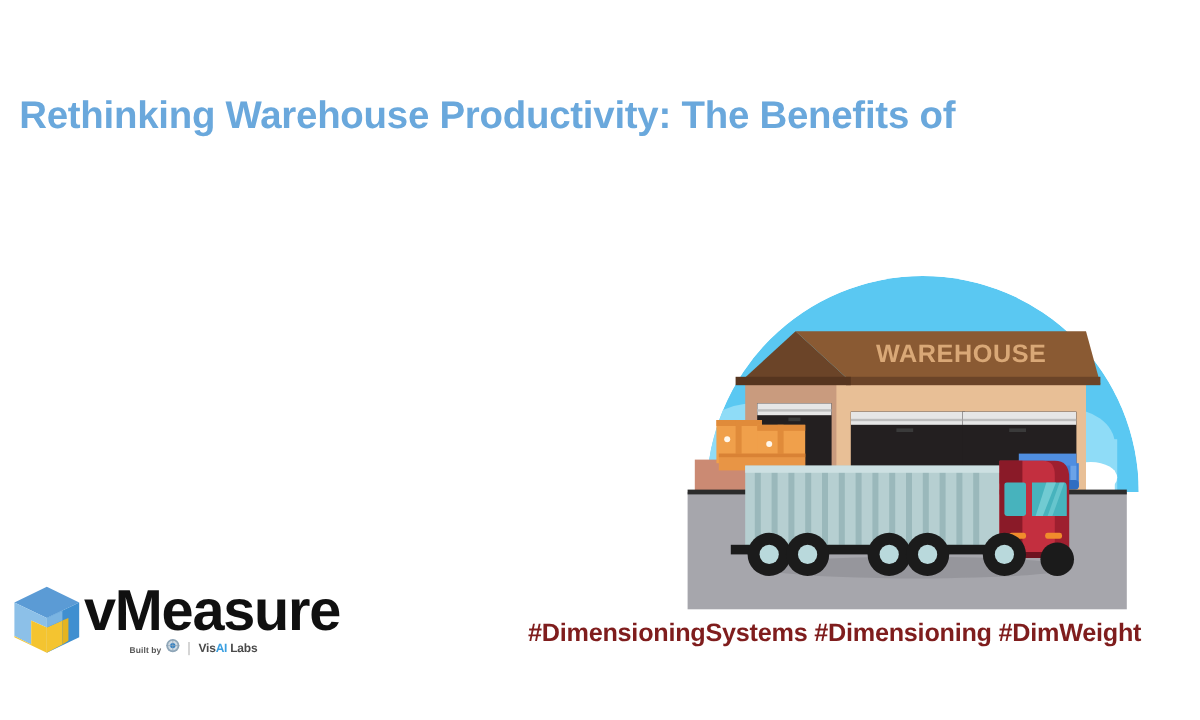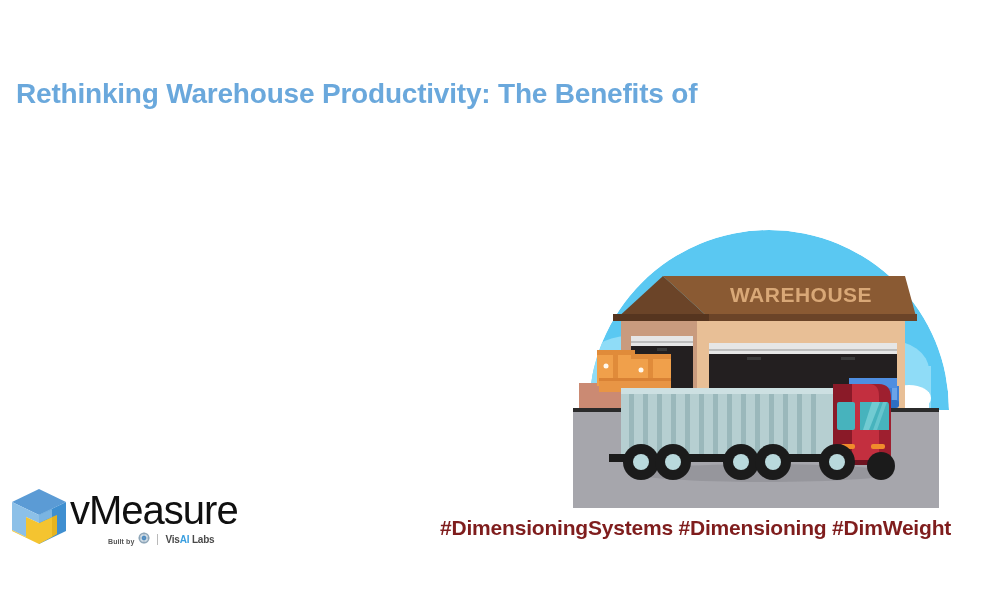--- a/index.html
+++ b/index.html
@@ -16,21 +16,21 @@
     font-family: "Liberation Sans", sans-serif;
   }
 
   
   #headline {
     position: absolute;
     left: 16px;
     top: 48px;
     width: 880px;
     color: #6aa8dc;
-    font-size: 28px;
+    font-size: 32px;
     font-weight: bold;
     line-height: 54px;
     letter-spacing: -0.2px;
   }
   #headline .line { display: block; white-space: nowrap; }
 
   
   #hashtags {
     position: absolute;
     left: 440px;
@@ -54,22 +54,22 @@
     position: absolute;
     left: 0px;
     top: 0px;
     width: 62px;
     height: 64px;
   }
   #logo-wordmark {
     position: absolute;
     left: 62px;
     top: 1px;
-    font-size: 40px;
-    font-weight: normal;
+    font-size: 48px;
+    font-weight: bold;
     color: #101010;
     letter-spacing: -1px;
     line-height: 44px;
     text-align: right;
   }
   #built-by {
     position: absolute;
     left: 100px;
     top: 45px;
     display: flex;

